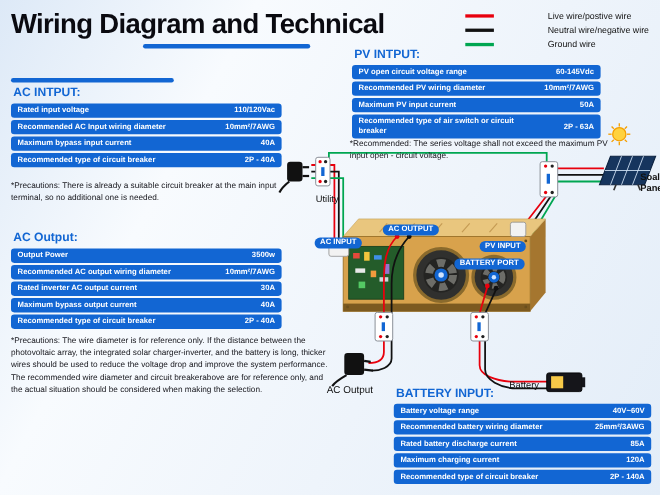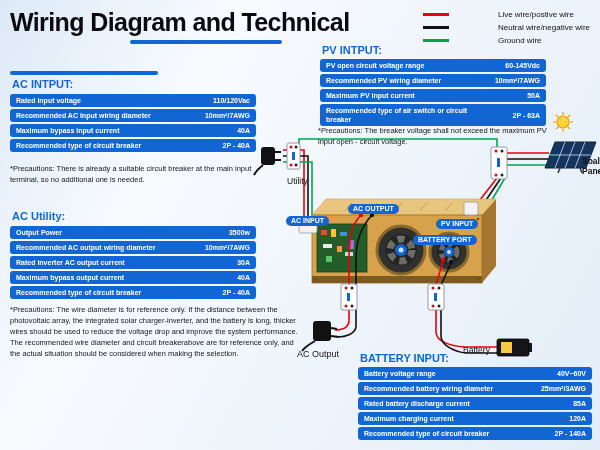--- a/index.html
+++ b/index.html
@@ -77,21 +77,21 @@
       <span class="lbl">Maximum bypass input current</span>
       <span class="val">40A</span>
     </div>
     <div class="spec-row">
       <span class="lbl">Recommended type of circuit breaker</span>
       <span class="val">2P - 40A</span>
     </div>
   </div>
   <div class="precaution" style="left:10px; top:164px; width:252px;">*Precautions: There is already a suitable circuit breaker at the main input terminal, so no additional one is needed.</div>
 
-  <div class="section-heading" style="left:12px; top:210px;">AC Utility:</div>
+  <div class="section-heading" style="left:12px; top:210px;">AC Output:</div>
   <div class="spec-table" style="left:10px; top:226px; width:246px;">
     <div class="spec-row">
       <span class="lbl">Output Power</span>
       <span class="val">3500w</span>
     </div>
     <div class="spec-row">
       <span class="lbl">Recommended AC output wiring diameter</span>
       <span class="val">10mm²/7AWG</span>
     </div>
     <div class="spec-row">
@@ -121,21 +121,21 @@
     </div>
     <div class="spec-row">
       <span class="lbl">Maximum PV input current</span>
       <span class="val">50A</span>
     </div>
     <div class="spec-row">
       <span class="lbl narrow">Recommended type of air switch or circuit breaker</span>
       <span class="val">2P - 63A</span>
     </div>
   </div>
-  <div class="precaution" style="left:318px; top:126px; width:238px;">*Precautions: The breaker voltage shall not exceed the maximum PV input open - circuit voltage.</div>
+  <div class="precaution" style="left:318px; top:126px; width:238px;">*Recommended: The series voltage shall not exceed the maximum PV input open - circuit voltage.</div>
 
   <div class="section-heading" style="left:360px; top:352px;">BATTERY INPUT:</div>
   <div class="spec-table" style="left:358px; top:367px; width:234px;">
     <div class="spec-row">
       <span class="lbl">Battery voltage range</span>
       <span class="val">40V~60V</span>
     </div>
     <div class="spec-row">
       <span class="lbl">Recommended battery wiring diameter</span>
       <span class="val">25mm²/3AWG</span>

